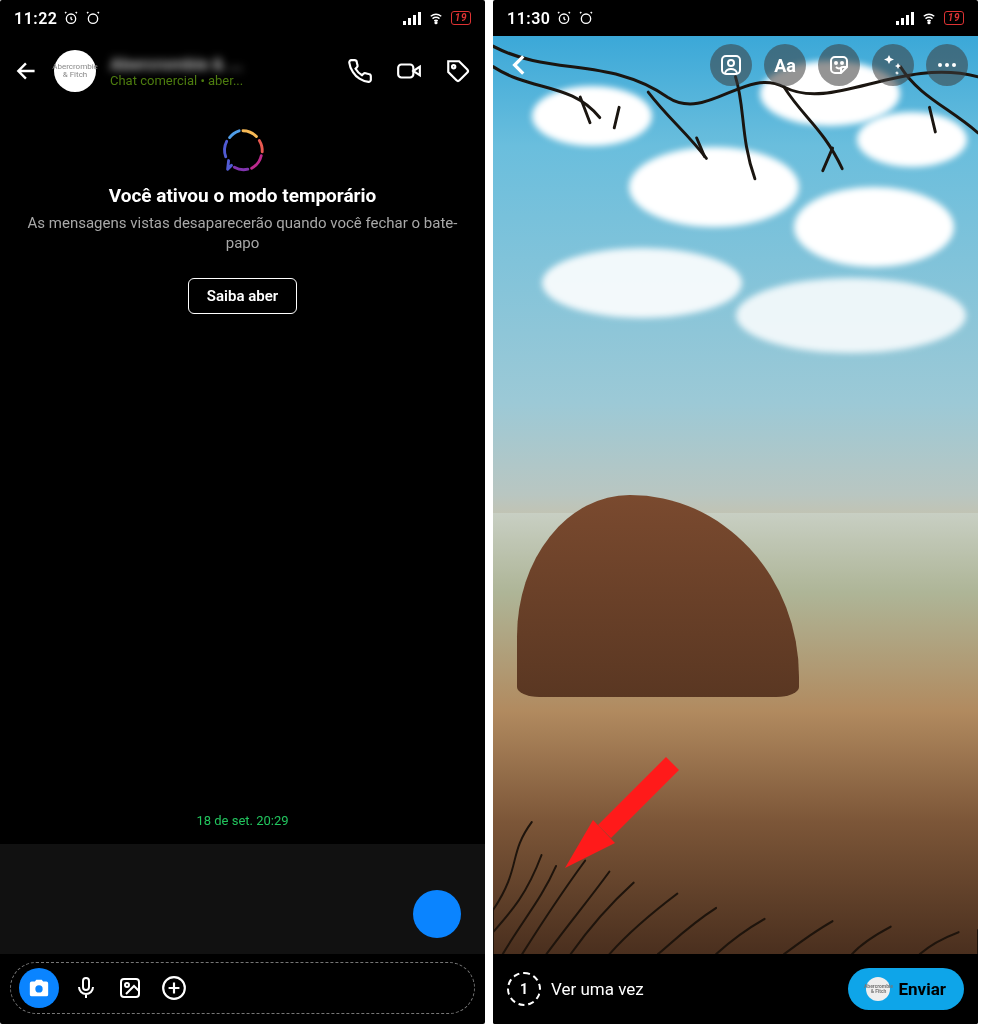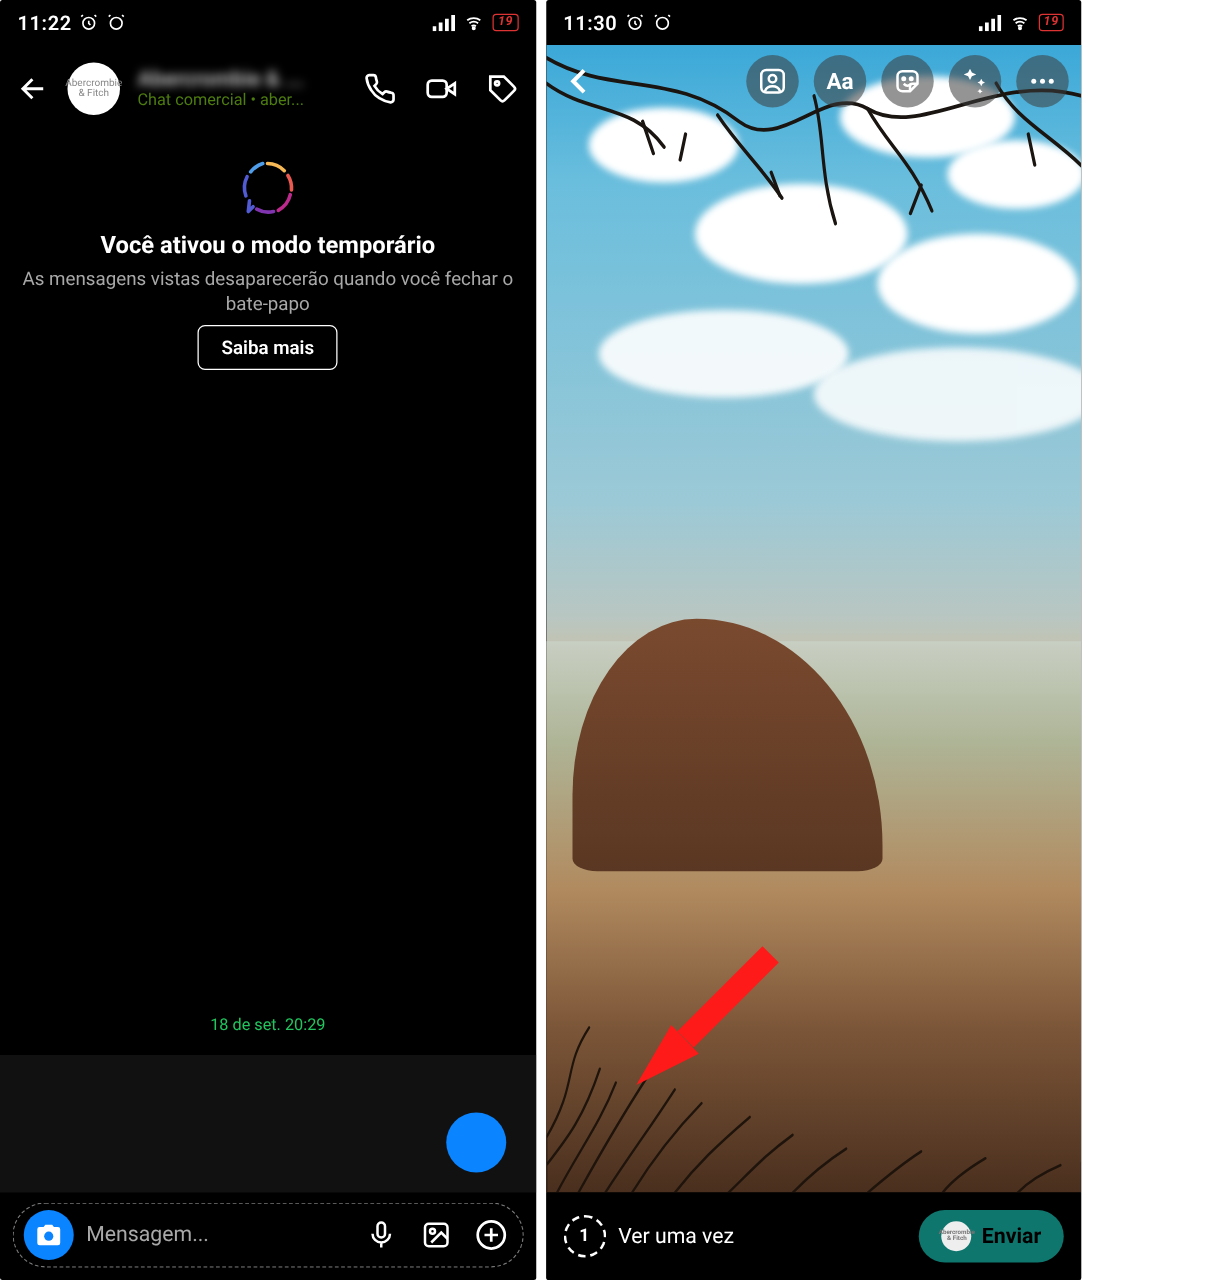--- a/index.html
+++ b/index.html
@@ -1,16 +1,16 @@
 <!DOCTYPE html>
 <html><head>
 <meta charset="utf-8">
 <style>
   html,body{margin:0;padding:0;background:#fff;font-family:-apple-system,BlinkMacSystemFont,"Segoe UI",Roboto,Helvetica,Arial,sans-serif;}
-  .wrap{display:flex;gap:8px;width:865px;height:1024px;box-sizing:border-box;}
+  .wrap{display:flex;gap:8px;width:978px;height:1024px;box-sizing:border-box;}
   .phone{flex:1;background:#000;color:#fff;position:relative;overflow:hidden;border-radius:2px;}
   .phone.right{background:#000;}
   
   .statusbar{display:flex;align-items:center;justify-content:space-between;height:36px;padding:0 14px;font-size:16px;font-weight:600;letter-spacing:.5px;}
   .sb-left{display:flex;align-items:center;gap:6px;}
   .sb-right{display:flex;align-items:center;gap:6px;font-style:italic;}
   .sb-right svg{display:block;}
   .batt-box{border:1.5px solid #d33;border-radius:3px;padding:0 3px;font-size:10px;color:#d33;font-weight:700;line-height:12px;}
   
   .chat-head{display:flex;align-items:center;gap:14px;padding:8px 14px;height:54px;}
@@ -18,21 +18,21 @@
   .head-title{flex:1;min-width:0;}
   .name{font-size:17px;font-weight:700;filter:blur(4px);color:#bbb;white-space:nowrap;overflow:hidden;text-overflow:ellipsis;}
   .sub{font-size:13px;color:#4d7c0f;white-space:nowrap;overflow:hidden;text-overflow:ellipsis;margin-top:-1px;}
   .head-icons{display:flex;align-items:center;gap:22px;}
   .head-icons svg{display:block;}
   
   .vanish-block{display:flex;flex-direction:column;align-items:center;padding:20px 15px 0;text-align:center;}
   .vanish-circle{width:48px;height:48px;position:relative;margin-bottom:10px;}
   .vanish-circle svg{width:100%;height:100%;}
   .vanish-title{font-size:19px;font-weight:700;margin-bottom:6px;}
-  .vanish-desc{font-size:15px;color:#a8a8a8;line-height:1.35;margin-bottom:6px;}
+  .vanish-desc{font-size:15px;color:#a8a8a8;line-height:1.35;margin-bottom:24px;}
   .learn-btn{display:inline-block;border:1px solid #fff;border-radius:6px;padding:8px 18px;font-size:15px;font-weight:600;background:transparent;color:#fff;}
   
   .timestamp{text-align:center;font-size:13px;color:#22c55e;position:absolute;left:0;right:0;bottom:196px;}
   .dark-strip{position:absolute;left:0;right:0;bottom:70px;height:110px;background:#111;}
   .blue-dot{position:absolute;right:24px;bottom:86px;width:48px;height:48px;border-radius:50%;background:#0a84ff;}
   
   .inputbar{position:absolute;left:10px;right:10px;bottom:10px;height:50px;border:1.5px dashed #777;border-radius:26px;display:flex;align-items:center;padding:0 8px;gap:10px;}
   .cam{width:40px;height:40px;border-radius:50%;background:#0a84ff;display:flex;align-items:center;justify-content:center;}
   .input-placeholder{flex:1;color:#a8a8a8;font-size:17px;}
   .inputbar .ic{display:flex;align-items:center;justify-content:center;width:34px;}
@@ -51,21 +51,21 @@
   .story-icons .spacer{flex:1;}
   .round{width:42px;height:42px;border-radius:50%;background:rgba(60,60,60,.55);display:flex;align-items:center;justify-content:center;}
   .round svg{display:block;}
   .back-chevron{width:34px;height:34px;display:flex;align-items:center;justify-content:center;}
   
   .story-bottom{position:absolute;left:0;right:0;bottom:0;height:70px;background:#000;display:flex;align-items:center;padding:0 14px;gap:12px;}
   .view-once{display:flex;align-items:center;gap:10px;}
   .vo-badge{width:30px;height:30px;border:2px dashed #fff;border-radius:50%;display:flex;align-items:center;justify-content:center;font-size:14px;font-weight:700;}
   .vo-label{font-size:17px;font-weight:400;}
   .spacer-flex{flex:1;}
-  .send-btn{display:flex;align-items:center;gap:8px;background:#0f766e;color:#000;padding:9px 18px;border-radius:24px;font-size:17px;font-weight:700;}
+  .send-btn{display:flex;align-items:center;gap:8px;background:#0ea5e9;color:#000;padding:9px 18px;border-radius:24px;font-size:17px;font-weight:700;}
   .send-ava{width:24px;height:24px;border-radius:50%;background:#eee;display:flex;align-items:center;justify-content:center;font-size:5px;color:#777;line-height:1;text-align:center;}
   
   .red-arrow{position:absolute;left:72px;bottom:86px;width:120px;height:120px;pointer-events:none;}
 </style>
 </head>
 <body>
 
 <div class="wrap">
 
   <div class="phone">
@@ -129,35 +129,34 @@
           <path d="M42 15 a20 20 0 0 1 3 12" stroke="#e95950" stroke-width="3" stroke-linecap="round"></path>
           <path d="M44 31 a20 20 0 0 1 -10 13" stroke="#bc2a8d" stroke-width="3" stroke-linecap="round"></path>
           <path d="M30 45 a20 20 0 0 1 -14 -2" stroke="#8134af" stroke-width="3" stroke-linecap="round"></path>
           <path d="M13 41 l-4 4 l1 -9" stroke="#515bd4" stroke-width="3" stroke-linecap="round" stroke-linejoin="round"></path>
           <path d="M7 32 a20 20 0 0 1 1 -16" stroke="#515bd4" stroke-width="3" stroke-linecap="round"></path>
           <path d="M11 12 a20 20 0 0 1 10 -7" stroke="#4f9de8" stroke-width="3" stroke-linecap="round"></path>
         </svg>
       </div>
       <div class="vanish-title">Você ativou o modo temporário</div>
       <div class="vanish-desc">As mensagens vistas desaparecerão quando você fechar o bate-papo</div>
-      <div class="learn-btn">Saiba mais</div>
+      <div class="learn-btn">Saiba aber</div>
     </div>
 
     <div class="timestamp">18 de set. 20:29</div>
     <div class="dark-strip"></div>
     <div class="blue-dot"></div>
 
     <div class="inputbar">
       <div class="cam">
         <svg width="22" height="22" viewBox="0 0 24 24" fill="#fff">
             <path d="M9 3l-1.5 2H4a2 2 0 0 0-2 2v12a2 2 0 0 0 2 2h16a2 2 0 0 0 2-2V7a2 2 0 0 0-2-2h-3.5L15 3H9z"></path>
             <circle cx="12" cy="13" r="4" fill="#0a84ff"></circle>
           </svg>
       </div>
-      <div class="input-placeholder">Mensagem...</div>
       <div class="ic">
         <svg width="24" height="24" viewBox="0 0 24 24" fill="none" stroke="#fff" stroke-width="2">
             <rect x="9" y="2" width="6" height="12" rx="3"></rect>
             <path d="M5 11a7 7 0 0 0 14 0M12 18v4"></path>
           </svg>
       </div>
       <div class="ic">
         <svg width="24" height="24" viewBox="0 0 24 24" fill="none" stroke="#fff" stroke-width="2">
             <rect x="3" y="3" width="18" height="18" rx="3"></rect>
             <circle cx="9" cy="9" r="2"></circle>

